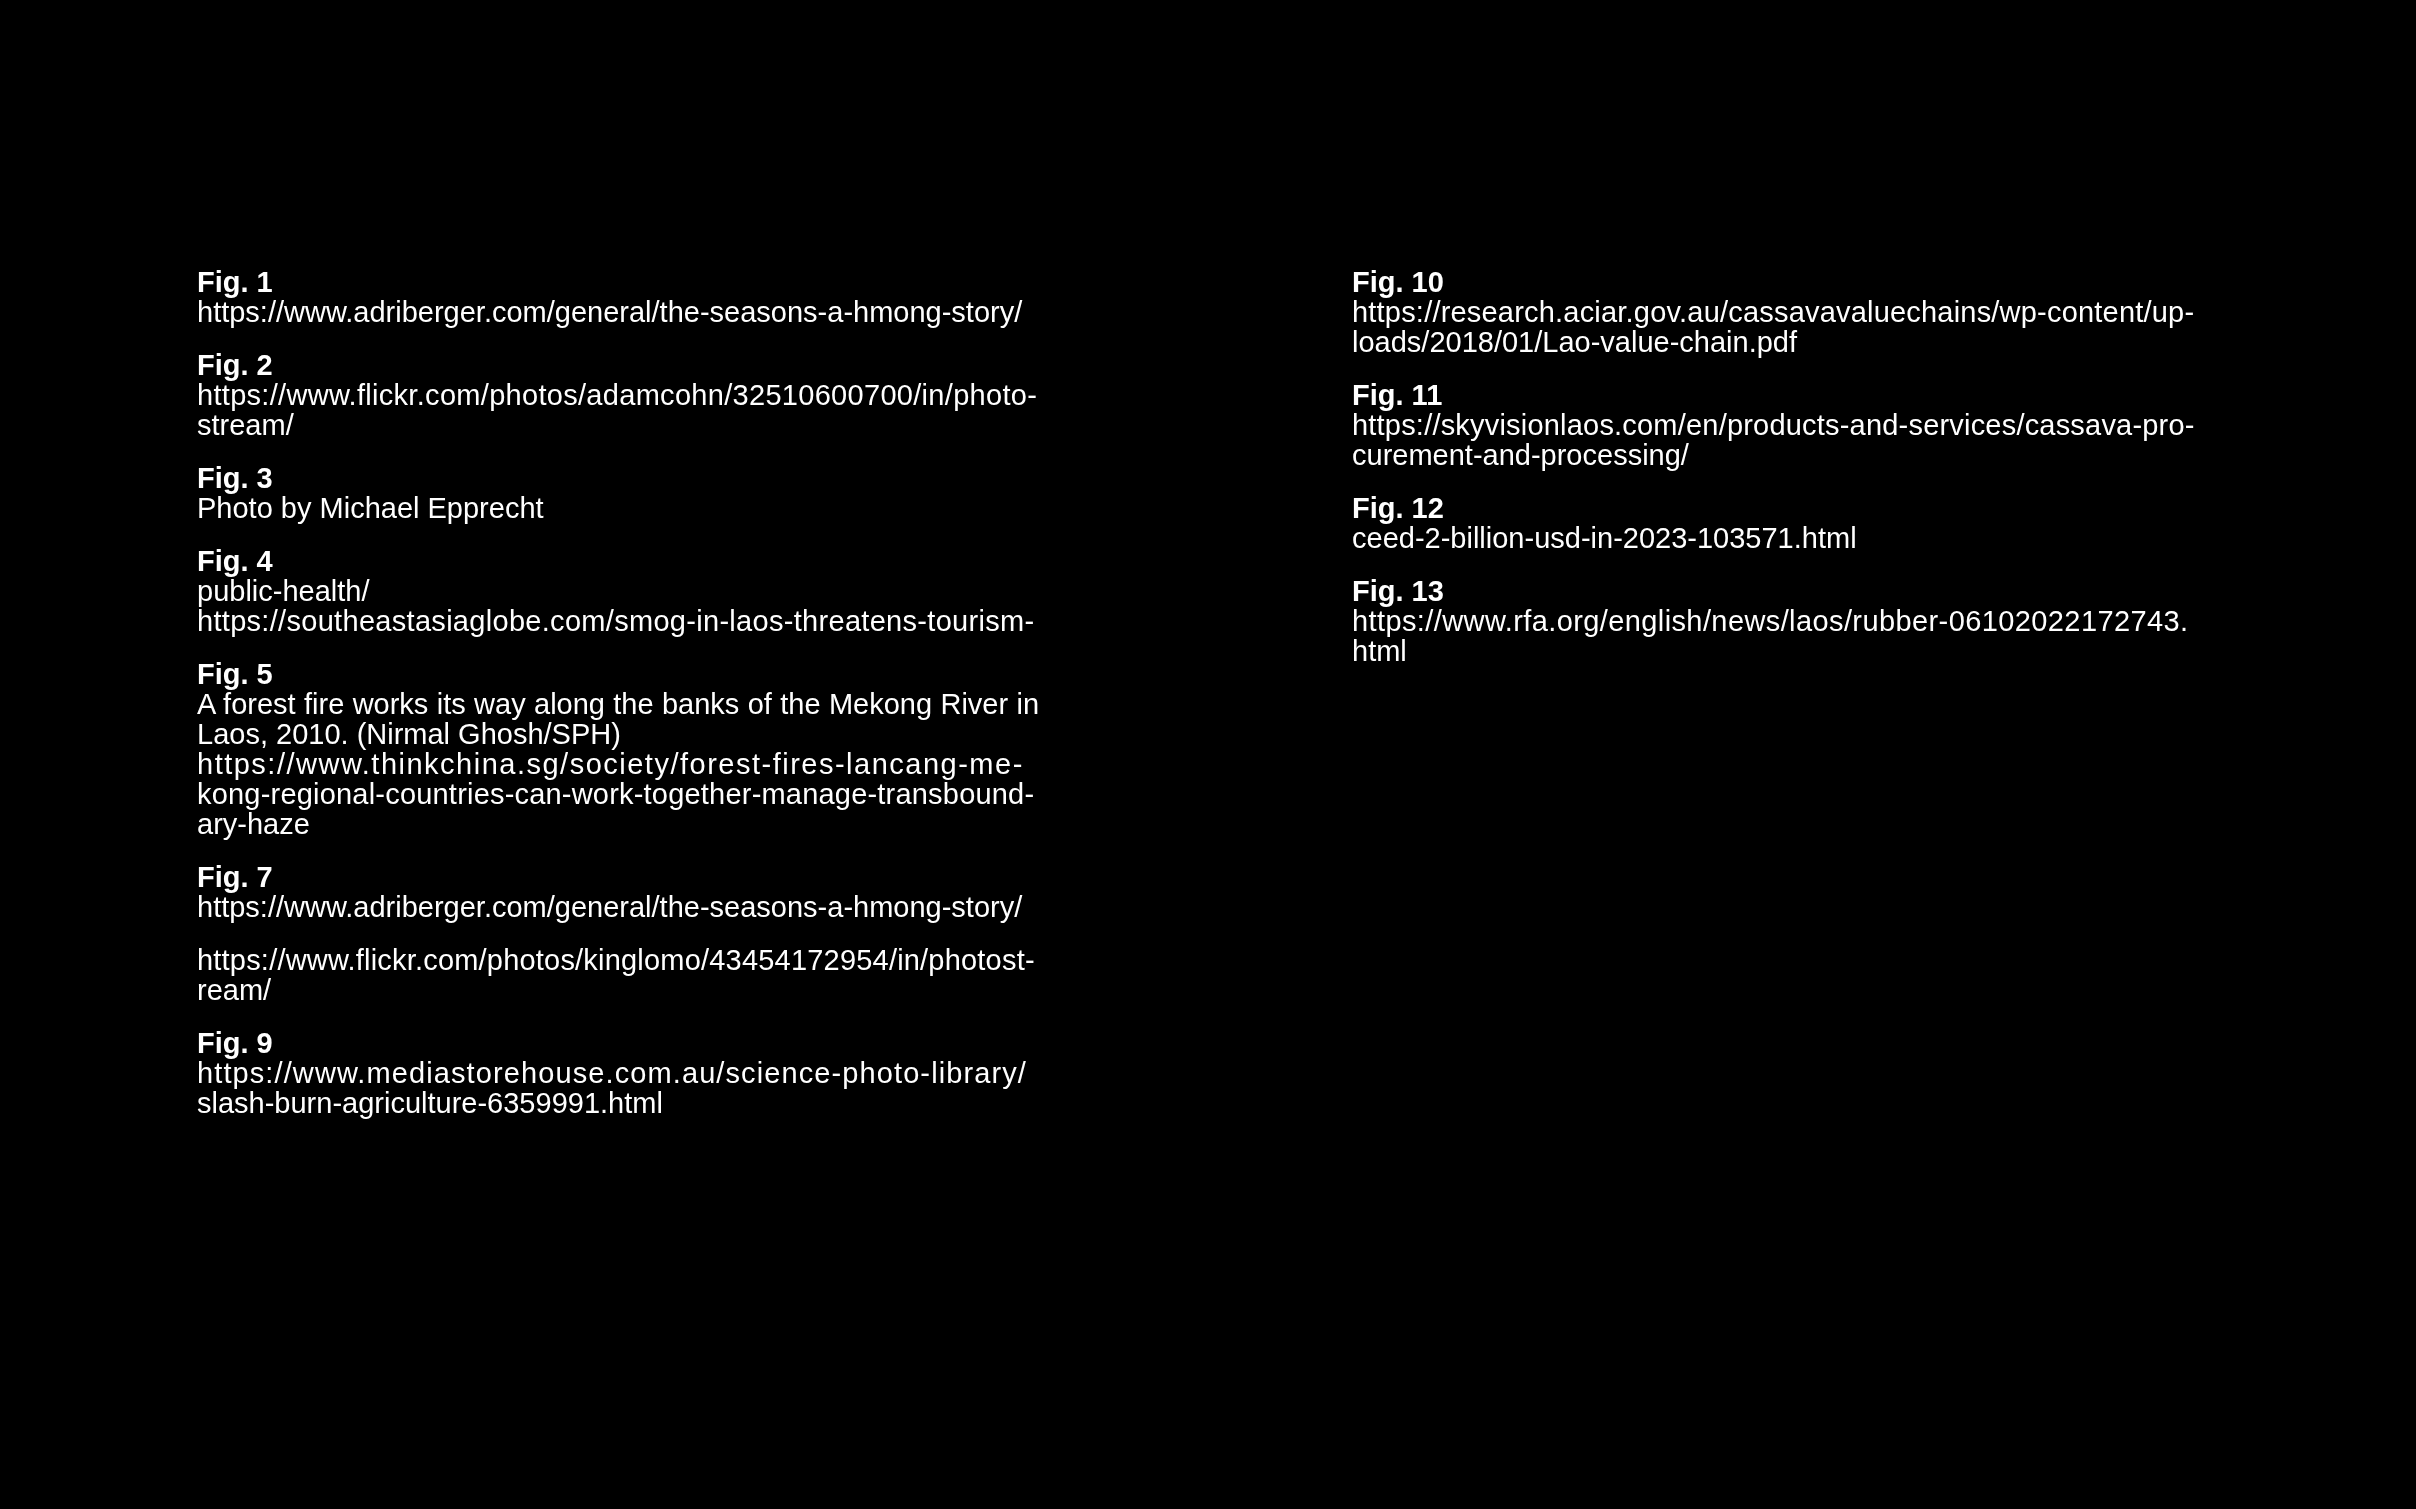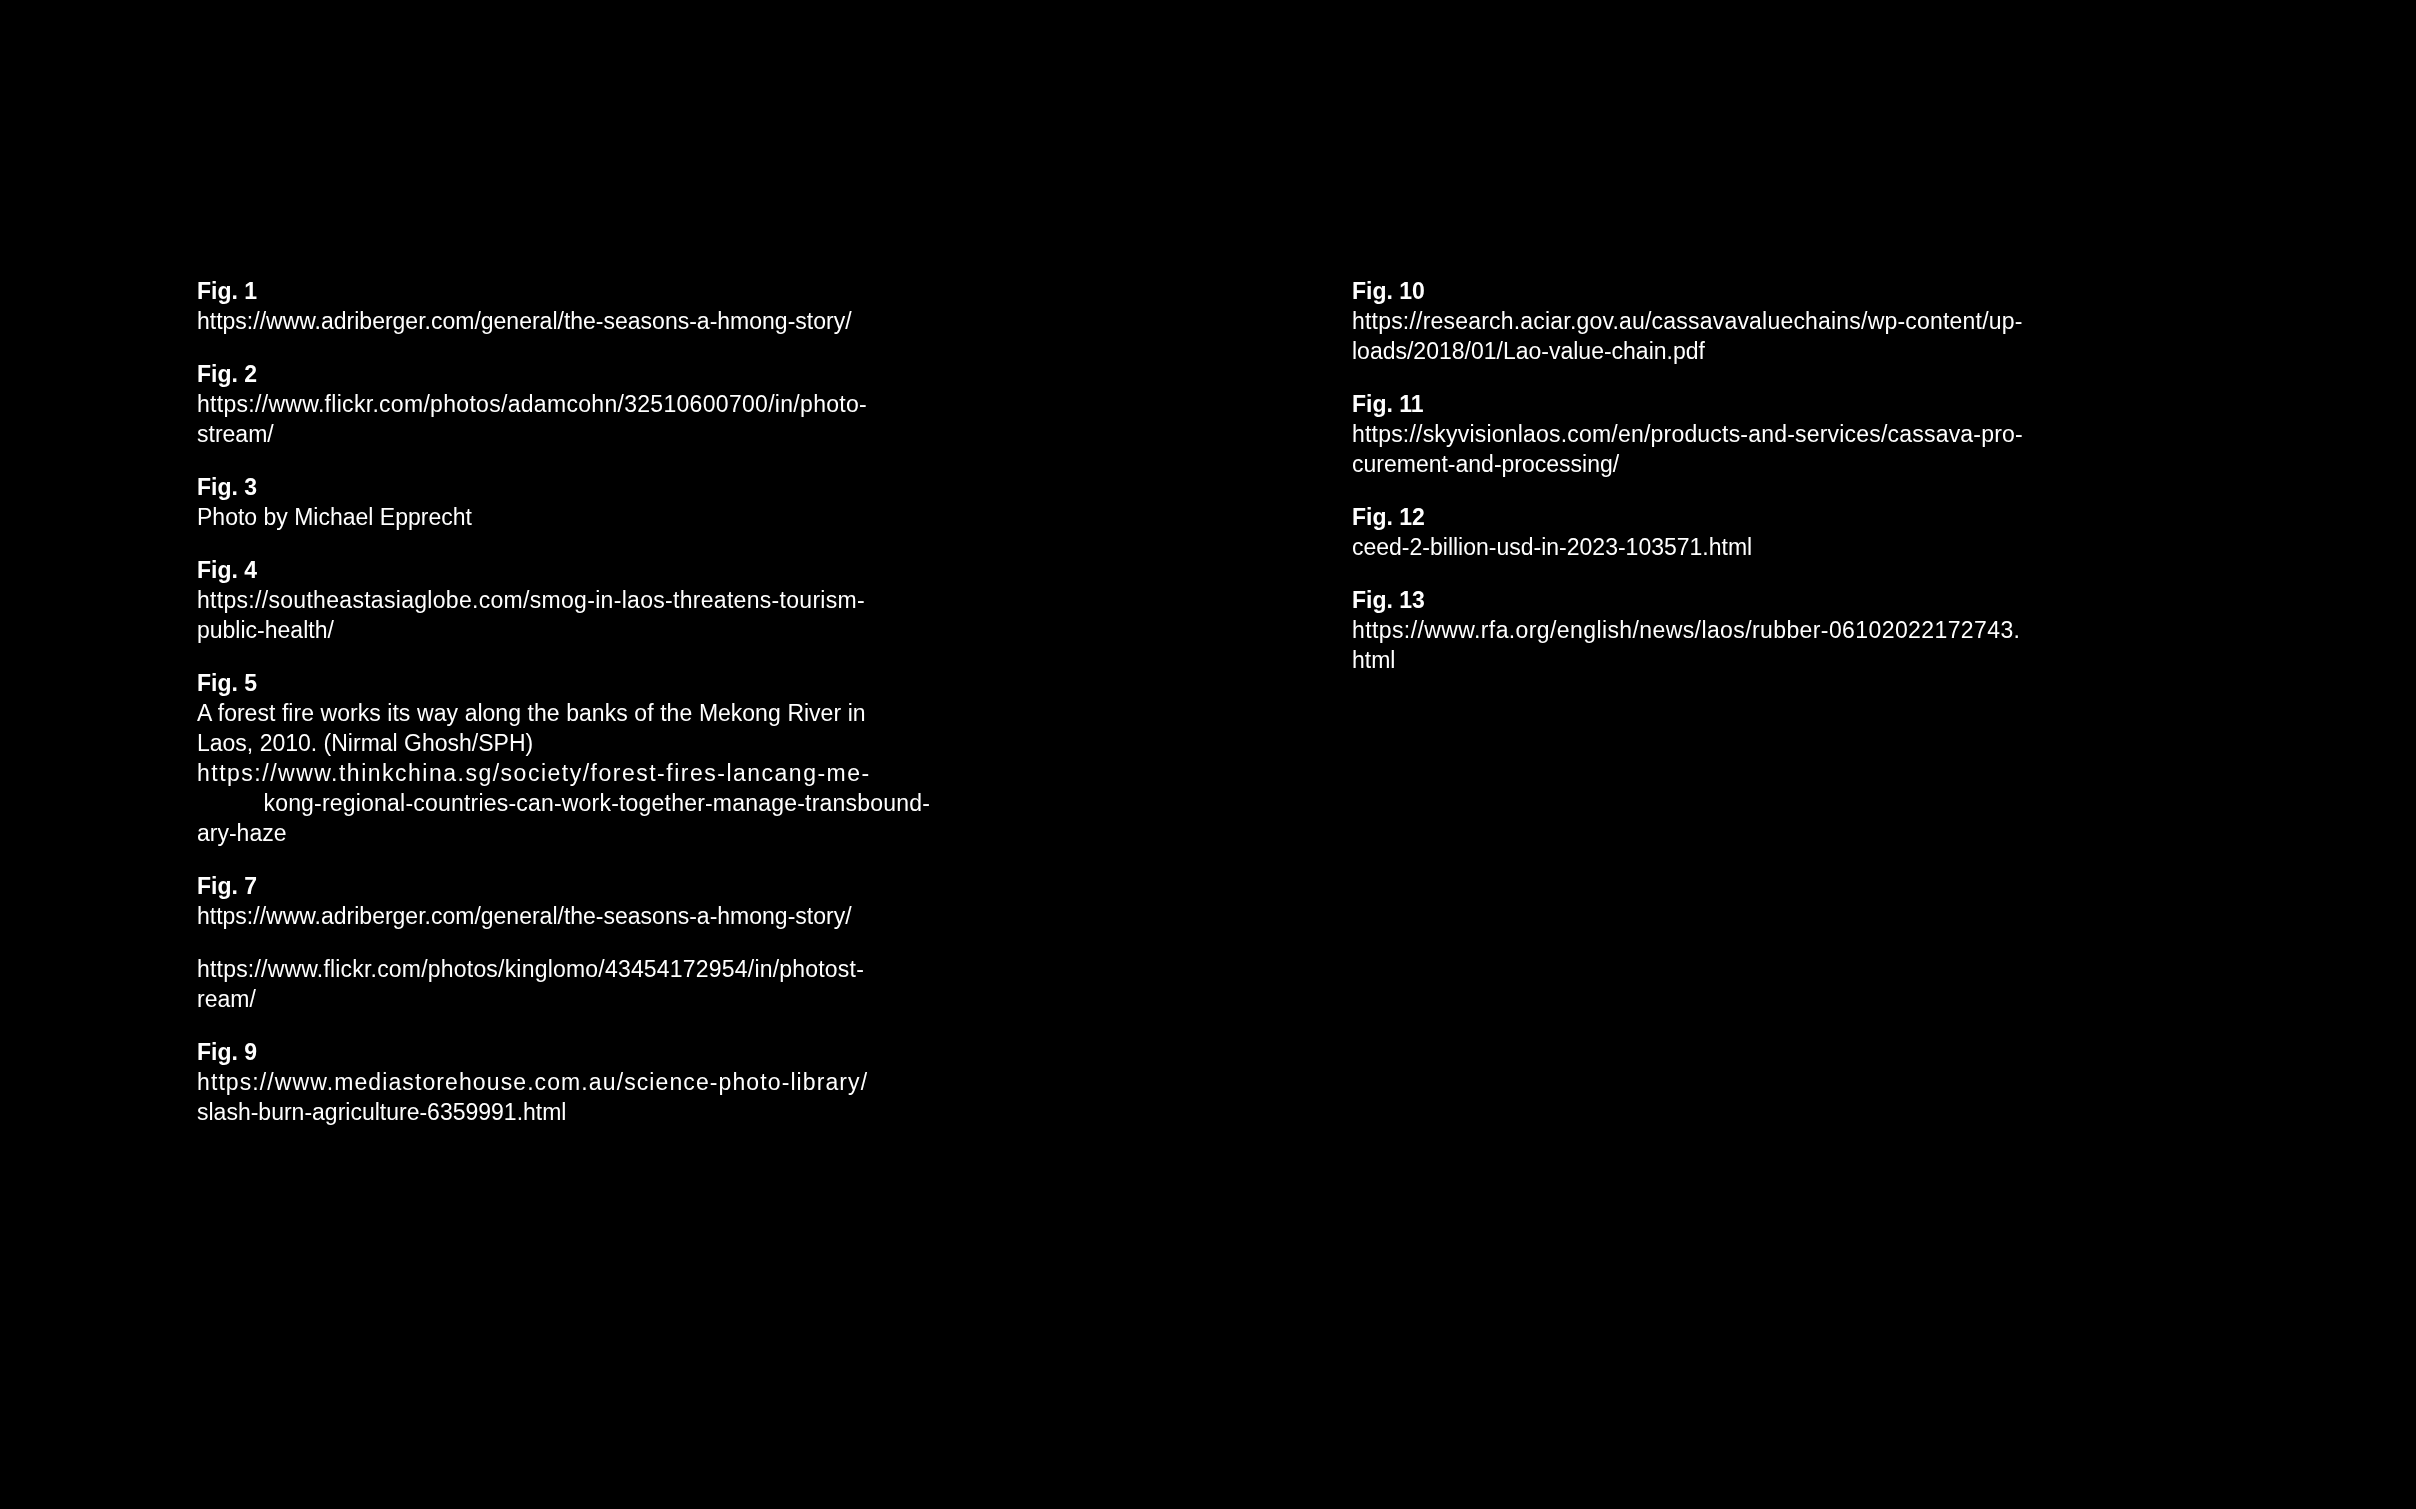--- a/index.html
+++ b/index.html
@@ -13,24 +13,24 @@
     height: 1510px;
     overflow: hidden;
     font-family: "Liberation Sans", sans-serif;
   }
   .credits-page {
     position: absolute;
     inset: 0;
   }
   .column {
     position: absolute;
-    top: 276px;
+    top: 267px;
     width: 733px;
     color: #ffffff;
-    font-size: 23px;
+    font-size: 29px;
     line-height: 30px;
   }
   .column-left  { left: 197px; }
   .column-right { left: 1352px; }
   .figure { margin: 0 0 23px 0; }
   .para   { margin: 0; }
   .line   { white-space: nowrap; }
   .fig-label { font-weight: 700; }
 </style>
 </head>
@@ -53,22 +53,22 @@
       </div>
       <div class="figure">
         <div class="line fig-label"><span>Fig. 3</span></div>
         <div class="para">
           <div class="line"><span>Photo by Michael Epprecht</span></div>
         </div>
       </div>
       <div class="figure">
         <div class="line fig-label"><span>Fig. 4</span></div>
         <div class="para">
+          <div class="line"><span>public-health/</span></div>
           <div class="line" style="letter-spacing: 0.3px;"><span>https://southeastasiaglobe.com/smog-in-laos-threatens-tourism-</span></div>
-          <div class="line"><span>public-health/</span></div>
         </div>
       </div>
       <div class="figure">
         <div class="line fig-label"><span>Fig. 5</span></div>
         <div class="para">
           <div class="line" style="word-spacing: 0.3px;"><span>A forest fire works its way along the banks of the Mekong River in</span></div>
           <div class="line"><span>Laos, 2010. (Nirmal Ghosh/SPH)</span></div>
         </div>
         <div class="para">
           <div class="line" style="letter-spacing: 1.5px;"><span>https://www.thinkchina.sg/society/forest-fires-lancang-me-</span></div>

